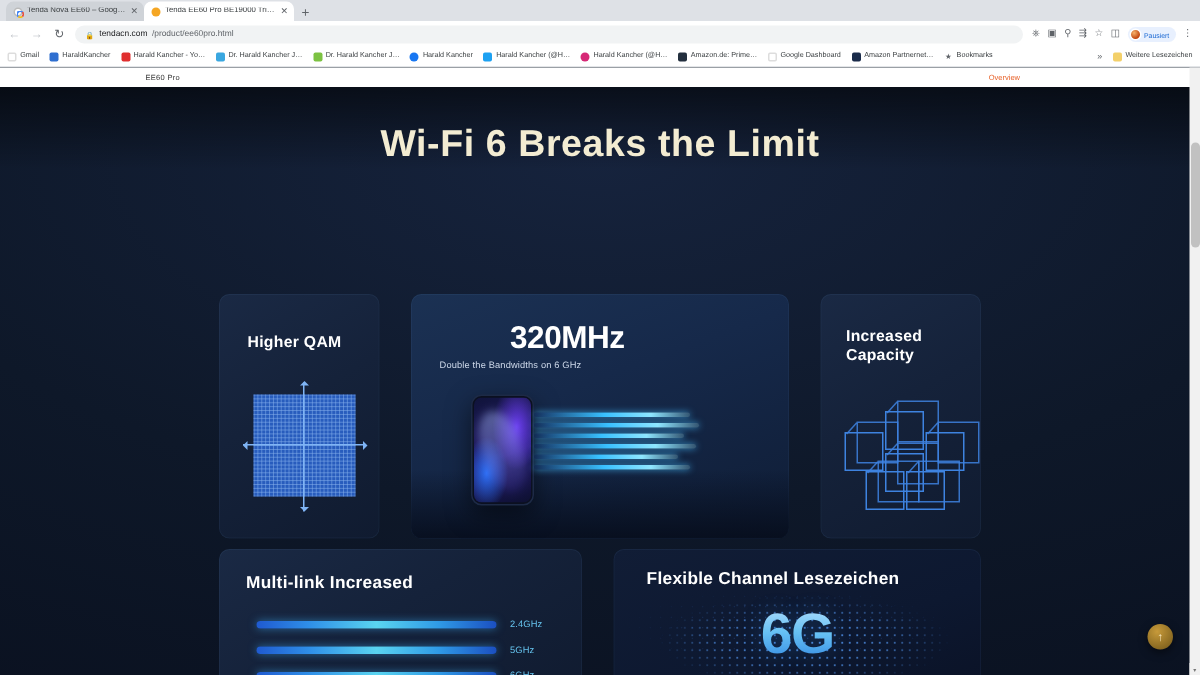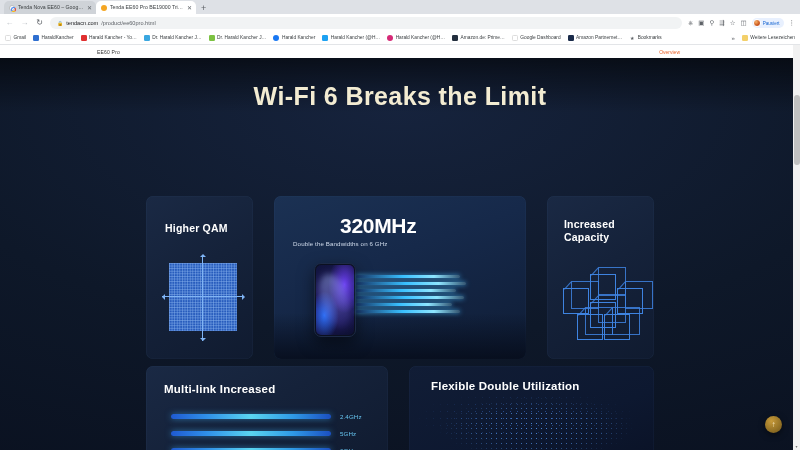--- a/index.html
+++ b/index.html
@@ -404,21 +404,22 @@
               <div class="band-row">
                 <div class="band-bar"></div>
                 <div class="band-lbl">6GHz</div>
               </div>
             </div>
           </div>
 
           <div class="card c-fc">
             <div class="dots"></div>
             <div class="dots2"></div>
-            <div class="card-title">Flexible Double Utilization</div>
+            <div class="card-title">Flexible Channel Lesezeichen</div>
+            <div class="sixg">6G</div>
           </div>
 
         </div>
 
       </div>
 
       <div class="fab">
         <span>↑</span>
       </div>
     </div>

